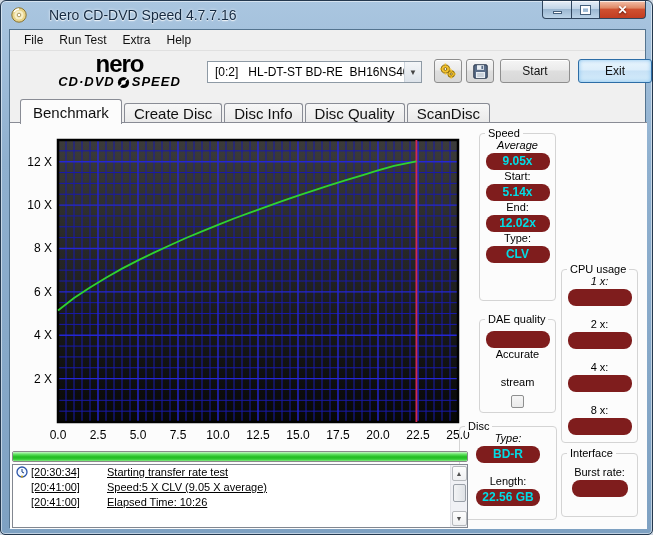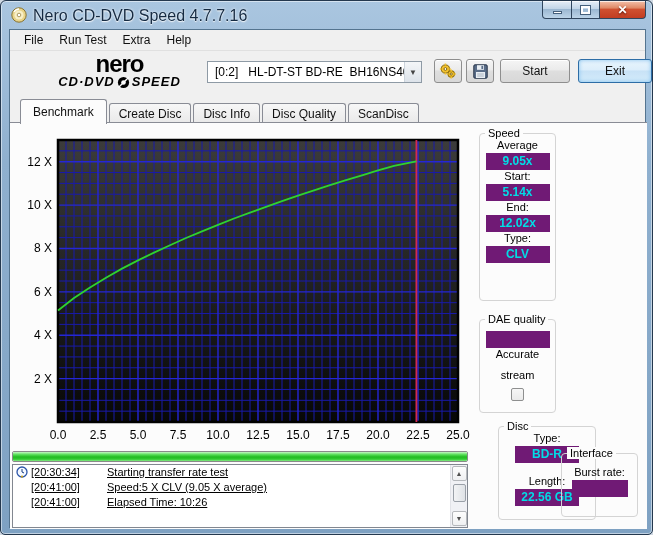--- a/index.html
+++ b/index.html
@@ -7,21 +7,21 @@
   .window {
     position:relative; width:653px; height:535px;
     background:linear-gradient(180deg,#aac6e0 0%, #8fb0cf 30%, #7ea1c2 100%);
     border:1px solid #24384e; border-radius:6px 6px 5px 5px;
     box-shadow: inset 0 0 0 1px rgba(255,255,255,.5);
     overflow:hidden;
   }
   
   .titlebar { position:absolute; left:0; top:0; width:100%; height:28px; }
   .app-icon { position:absolute; left:10px; top:6px; width:16px; height:16px; }
-  .win-title { position:absolute; left:32px; top:6px; font-size:16px; color:#152a42;
+  .win-title { position:absolute; left:48px; top:6px; font-size:14px; color:#152a42;
     text-shadow:0 0 3px rgba(255,255,255,.9), 0 1px 1px rgba(255,255,255,.8); }
   .winbtns { position:absolute; right:6px; top:0; display:flex; }
   .winbtn { height:18px; border:1px solid #30465e; border-top:none;
     background:linear-gradient(180deg,#e6eef7 0%, #c3d6e8 45%, #9cb8d2 50%, #bcd4e8 100%);
     display:flex; align-items:center; justify-content:center;
     box-shadow: inset 0 1px 0 rgba(255,255,255,.7); }
   .winbtn.min { width:30px; border-radius:0 0 0 4px; }
   .winbtn.max { width:28px; border-left:none; }
   .winbtn.close { width:46px; border-left:none; border-radius:0 0 4px 0;
     background:linear-gradient(180deg,#f3c1ab 0%, #e08a68 40%, #cf5030 50%, #c23d22 100%); }
@@ -54,38 +54,38 @@
   .tbtn-icon1 { left:424px; width:28px; }
   .tbtn-icon2 { left:456px; width:28px; }
   .tbtn-start { left:490px; width:70px;text-align:center; }
   .tbtn-exit  { left:568px; width:74px; border:1px solid #2d6da6;
     background:linear-gradient(180deg,#eaf4fc 0%, #dceefb 45%, #c8e2f6 50%, #d4ebfa 100%);
     box-shadow: inset 0 0 4px #7fc0ee; }
   
   .tabstrip { position:absolute; left:0; top:68px; width:100%; height:25px;
     display:flex; align-items:flex-end; padding-left:10px; }
   .tab { height:20px; border:1px solid #898c95; border-bottom:none; border-radius:3px 3px 0 0;
-    background:linear-gradient(180deg,#f7f7f7,#e9e9e9); font-size:12px; color:#111;
+    background:linear-gradient(180deg,#f7f7f7,#e9e9e9); font-size:15px; color:#111;
     display:flex; align-items:center; justify-content:center; padding:0 9px; margin-right:2px; }
   .tab.active { height:25px; background:#fcfcfc; position:relative; z-index:3; margin-bottom:-1px;
     padding:0 12px; }
   
   .tabpage { position:absolute; left:0; top:92px; width:637px; height:407px;
     background:#fcfcfc; border-top:1px solid #898c95; }
   
   .chart-svg { position:absolute; left:0; top:9px; }
   
   .group { position:absolute; border:1px solid #d4d4d4; border-radius:4px; text-align:center; }
   .gtitle { position:absolute; top:-7px; left:5px; background:#fcfcfc; padding:0 3px;
     font-size:11px; color:#000; white-space:nowrap; }
   .glabel { font-size:11px; color:#000; line-height:13px; }
-  .glabel.first { margin-top:5px; }
+  .glabel.first { margin-top:5px;font-style:italic; }
   .glabel.tight { margin-top:12px; }
-  .vbox { width:64px; height:17px; margin:1px auto 0; background:#701a75; color:#00dde6;
-    font-size:12px; font-weight:bold; line-height:17px; text-align:center; }
+  .vbox { width:64px; height:17px; margin:1px auto 0; background:#7f1d1d; color:#00dde6;
+    font-size:12px; font-weight:bold; line-height:17px; text-align:center;border-radius:8px; }
   .vbox.narrow { width:56px; }
   .checkbox { width:13px; height:13px; border:1px solid #8e8f8f; border-radius:2px;
     background:linear-gradient(180deg,#f6f6f6,#eaeaea); margin:6px auto 0; }
   
   .progress { position:absolute; left:2px; top:328px; width:456px; height:11px;
     border:1px solid #8a8a8a; border-radius:2px; background:#e8e8e8; overflow:hidden; }
   .progress-fill { height:100%;
     background:linear-gradient(180deg,#c6f7c6 0%, #55dd55 30%, #22bb22 55%, #33cc33 80%, #86ea86 100%); }
   .log { position:absolute; left:2px; top:341px; width:456px; height:64px; background:#fff;
     border:1px solid #828790; font-size:11px; color:#000; }
@@ -318,31 +318,42 @@
         <div class="vbox">9.05x</div>
         <div class="glabel">Start:</div>
         <div class="vbox">5.14x</div>
         <div class="glabel">End:</div>
         <div class="vbox">12.02x</div>
         <div class="glabel">Type:</div>
         <div class="vbox">CLV</div>
       </div>
 
 
+      <div class="group" style="left:551px; top:146px; width:77px; height:174px;">
+        <span class="gtitle">CPU usage</span>
+        <div class="glabel first">1 x:</div>
+        <div class="vbox"></div>
+        <div class="glabel tight">2 x:</div>
+        <div class="vbox"></div>
+        <div class="glabel tight">4 x:</div>
+        <div class="vbox"></div>
+        <div class="glabel tight">8 x:</div>
+        <div class="vbox"></div>
+      </div>
 
       <div class="group" style="left:469px; top:196px; width:77px; height:94px;">
         <span class="gtitle">DAE quality</span>
         <div style="height:10px"></div>
         <div class="vbox"></div>
         <div class="glabel">Accurate</div>
-        <div class="glabel" style="margin-top:8px">stream</div>
+        <div class="glabel" style="margin-top:15px">stream</div>
         <div class="checkbox"></div>
       </div>
 
-      <div class="group" style="left:488px; top:303px; width:98px; height:94px;">
+      <div class="group" style="left:449px; top:303px; width:98px; height:94px;">
         <span class="gtitle">Disc</span>
         <div class="glabel first">Type:</div>
         <div class="vbox">BD-R</div>
         <div class="glabel tight">Length:</div>
         <div class="vbox">22.56 GB</div>
       </div>
 
       <div class="group" style="left:551px; top:330px; width:77px; height:64px;">
         <span class="gtitle">Interface</span>
         <div class="glabel tight">Burst rate:</div>

